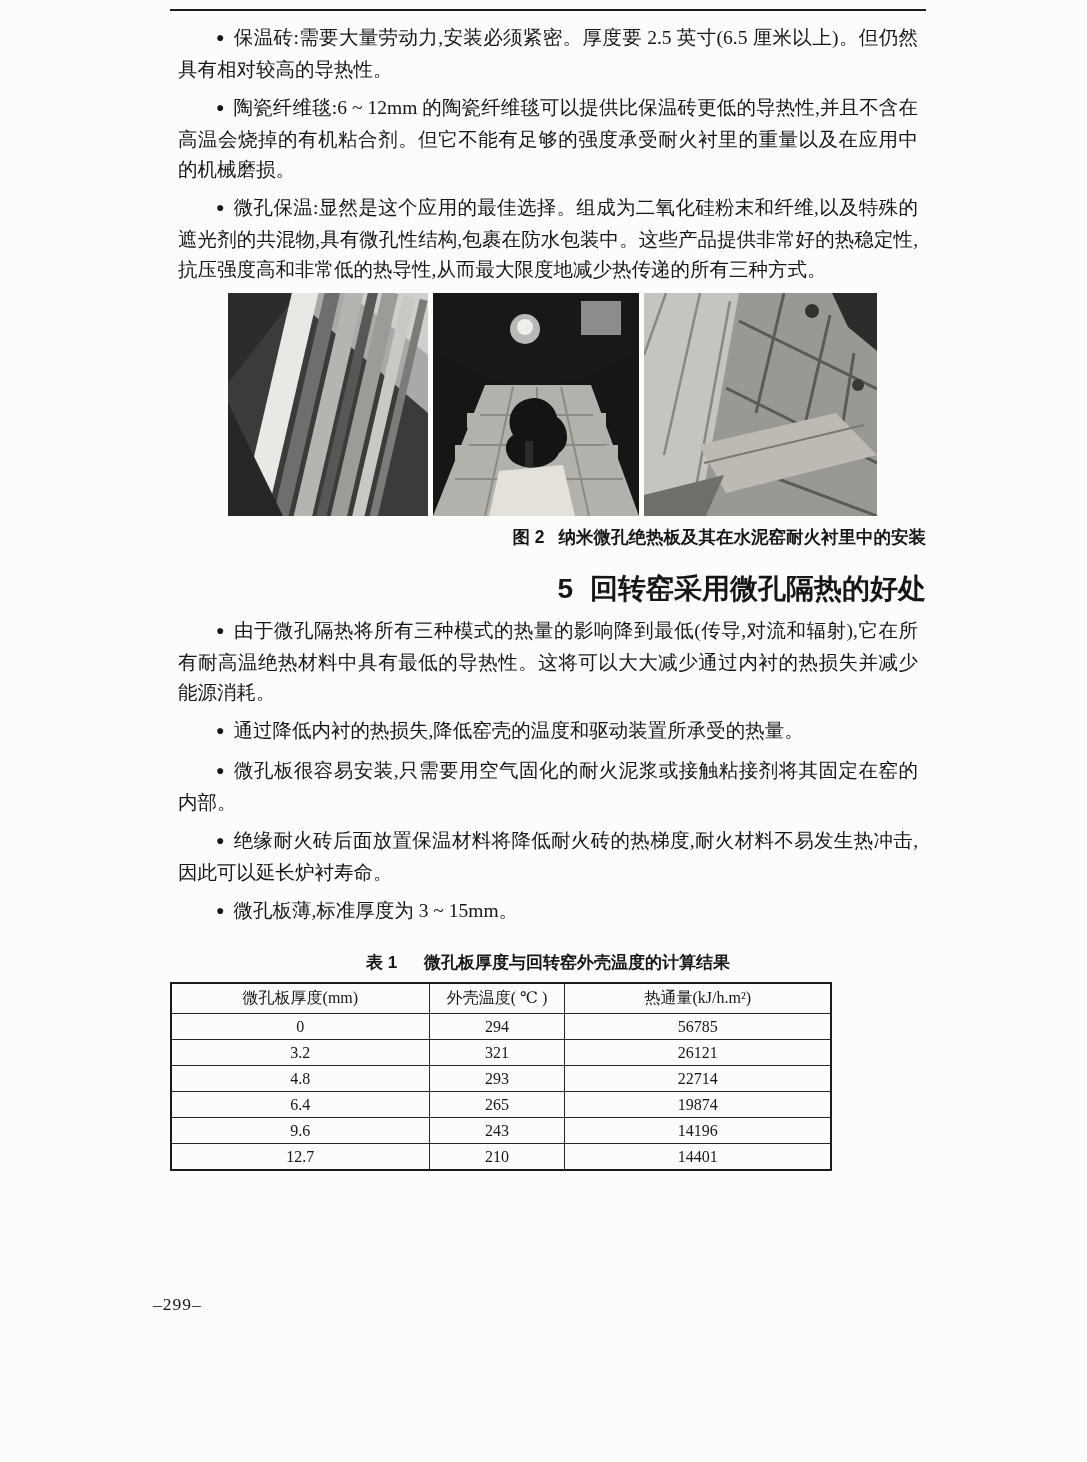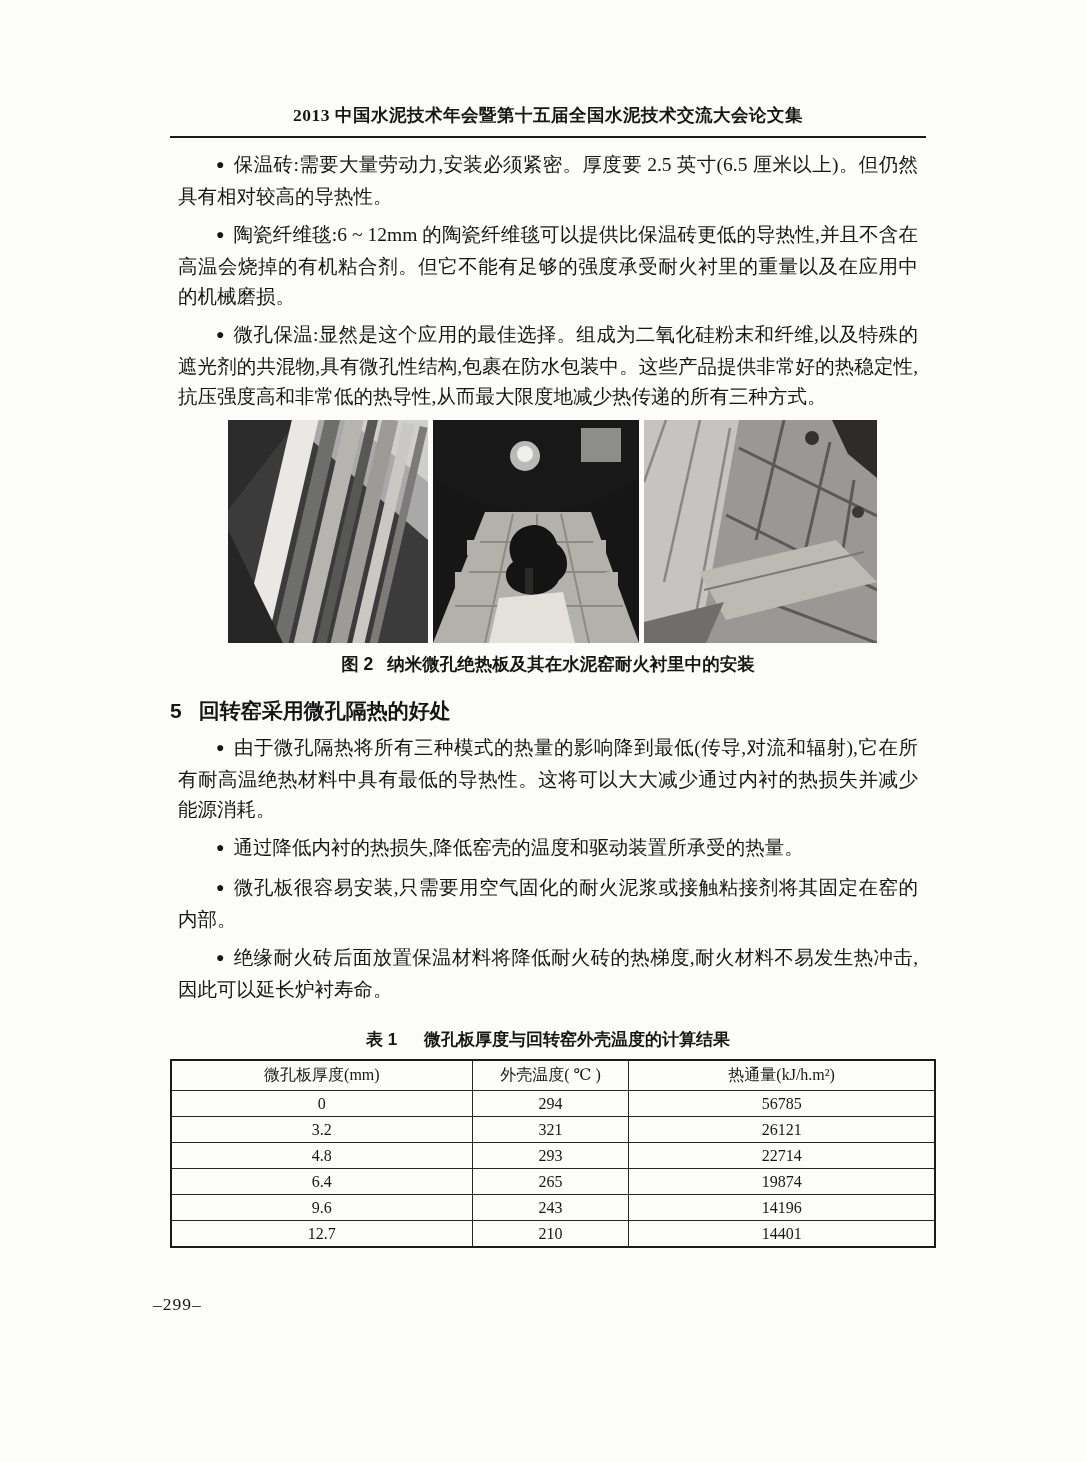--- a/index.html
+++ b/index.html
@@ -17,55 +17,55 @@
   .body-block{margin-top:12px;}
   .para{
     margin:8px;font-size:19.5px;line-height:30px;text-align:justify;
     text-indent:38px;
   }
   .bullet{font-size:14px;margin-right:9px;position:relative;top:-2px;}
   .figure{margin-top:7px;}
   .photo-row{display:flex;gap:5px;margin-left:58px;width:649px;height:223px;}
   .photo-row svg{display:block;}
   .figure-caption{
-    text-align:center;font-weight:bold;font-size:17.5px;margin-top:9px;
+    text-align:right;font-weight:bold;font-size:17.5px;margin-top:9px;
     font-family:"Liberation Sans","DejaVu Sans",sans-serif;
   }
   .figure-caption .cap-label{margin-right:14px;}
   .section-heading{
-    margin:21px 0 3px 0;font-size:21px;font-weight:bold;
+    margin:21px 0 3px 0;font-size:28px;font-weight:bold;
     font-family:"Liberation Sans","DejaVu Sans",sans-serif;
+    text-align:right;
   }
   .section-heading .sec-num{margin-right:17px;}
   .table-title{
     text-align:center;font-weight:bold;font-size:17px;margin-top:23px;
     font-family:"Liberation Sans","DejaVu Sans",sans-serif;
   }
   .table-title .tbl-label{margin-right:27px;}
   table.data{
-    border-collapse:collapse;width:766px;margin-top:8px;
+    border-collapse:collapse;width:662px;margin-top:8px;
     border:2.5px solid #1b1b1b;
   }
   table.data th,table.data td{
     border:1.6px solid #262626;text-align:center;padding:1px 4px;
     font-weight:normal;font-size:16px;
   }
   table.data th{height:27px;}
   table.data td{height:23px;}
   .page-number{
     position:absolute;left:153px;top:1294px;font-size:17.5px;
     letter-spacing:1px;
   }
 </style>
 </head>
 <body>
 
 <div class="content">
 
-  <div class="header-title">2013 中国水泥技术年会暨第十五届全国水泥技术交流大会论文集</div>
   <hr class="header-rule">
 
   <div class="body-block">
     <p class="para"><span class="bullet">●</span><span>保温砖:需要大量劳动力,安装必须紧密。厚度要 2.5 英寸(6.5 厘米以上)。但仍然具有相对较高的导热性。</span></p>
     <p class="para"><span class="bullet">●</span><span>陶瓷纤维毯:6 ~ 12mm 的陶瓷纤维毯可以提供比保温砖更低的导热性,并且不含在高温会烧掉的有机粘合剂。但它不能有足够的强度承受耐火衬里的重量以及在应用中的机械磨损。</span></p>
     <p class="para"><span class="bullet">●</span><span>微孔保温:显然是这个应用的最佳选择。组成为二氧化硅粉末和纤维,以及特殊的遮光剂的共混物,具有微孔性结构,包裹在防水包装中。这些产品提供非常好的热稳定性,抗压强度高和非常低的热导性,从而最大限度地减少热传递的所有三种方式。</span></p>
   </div>
 
   <div class="figure">
     <div class="photo-row">
@@ -145,20 +145,21 @@
 
   <div class="section-heading">
     <span class="sec-num">5</span><span>回转窑采用微孔隔热的好处</span>
   </div>
 
   <div>
     <p class="para"><span class="bullet">●</span><span>由于微孔隔热将所有三种模式的热量的影响降到最低(传导,对流和辐射),它在所有耐高温绝热材料中具有最低的导热性。这将可以大大减少通过内衬的热损失并减少能源消耗。</span></p>
     <p class="para"><span class="bullet">●</span><span>通过降低内衬的热损失,降低窑壳的温度和驱动装置所承受的热量。</span></p>
     <p class="para"><span class="bullet">●</span><span>微孔板很容易安装,只需要用空气固化的耐火泥浆或接触粘接剂将其固定在窑的内部。</span></p>
     <p class="para"><span class="bullet">●</span><span>绝缘耐火砖后面放置保温材料将降低耐火砖的热梯度,耐火材料不易发生热冲击,因此可以延长炉衬寿命。</span></p>
+    <p class="para"><span class="bullet">●</span><span>微孔板薄,标准厚度为 3 ~ 15mm。</span></p>
   </div>
 
   <div class="table-title">
     <span class="tbl-label">表 1</span><span>微孔板厚度与回转窑外壳温度的计算结果</span>
   </div>
 
   <table class="data">
     <colgroup>
       <col style="width:298px">
         <col style="width:155px">

